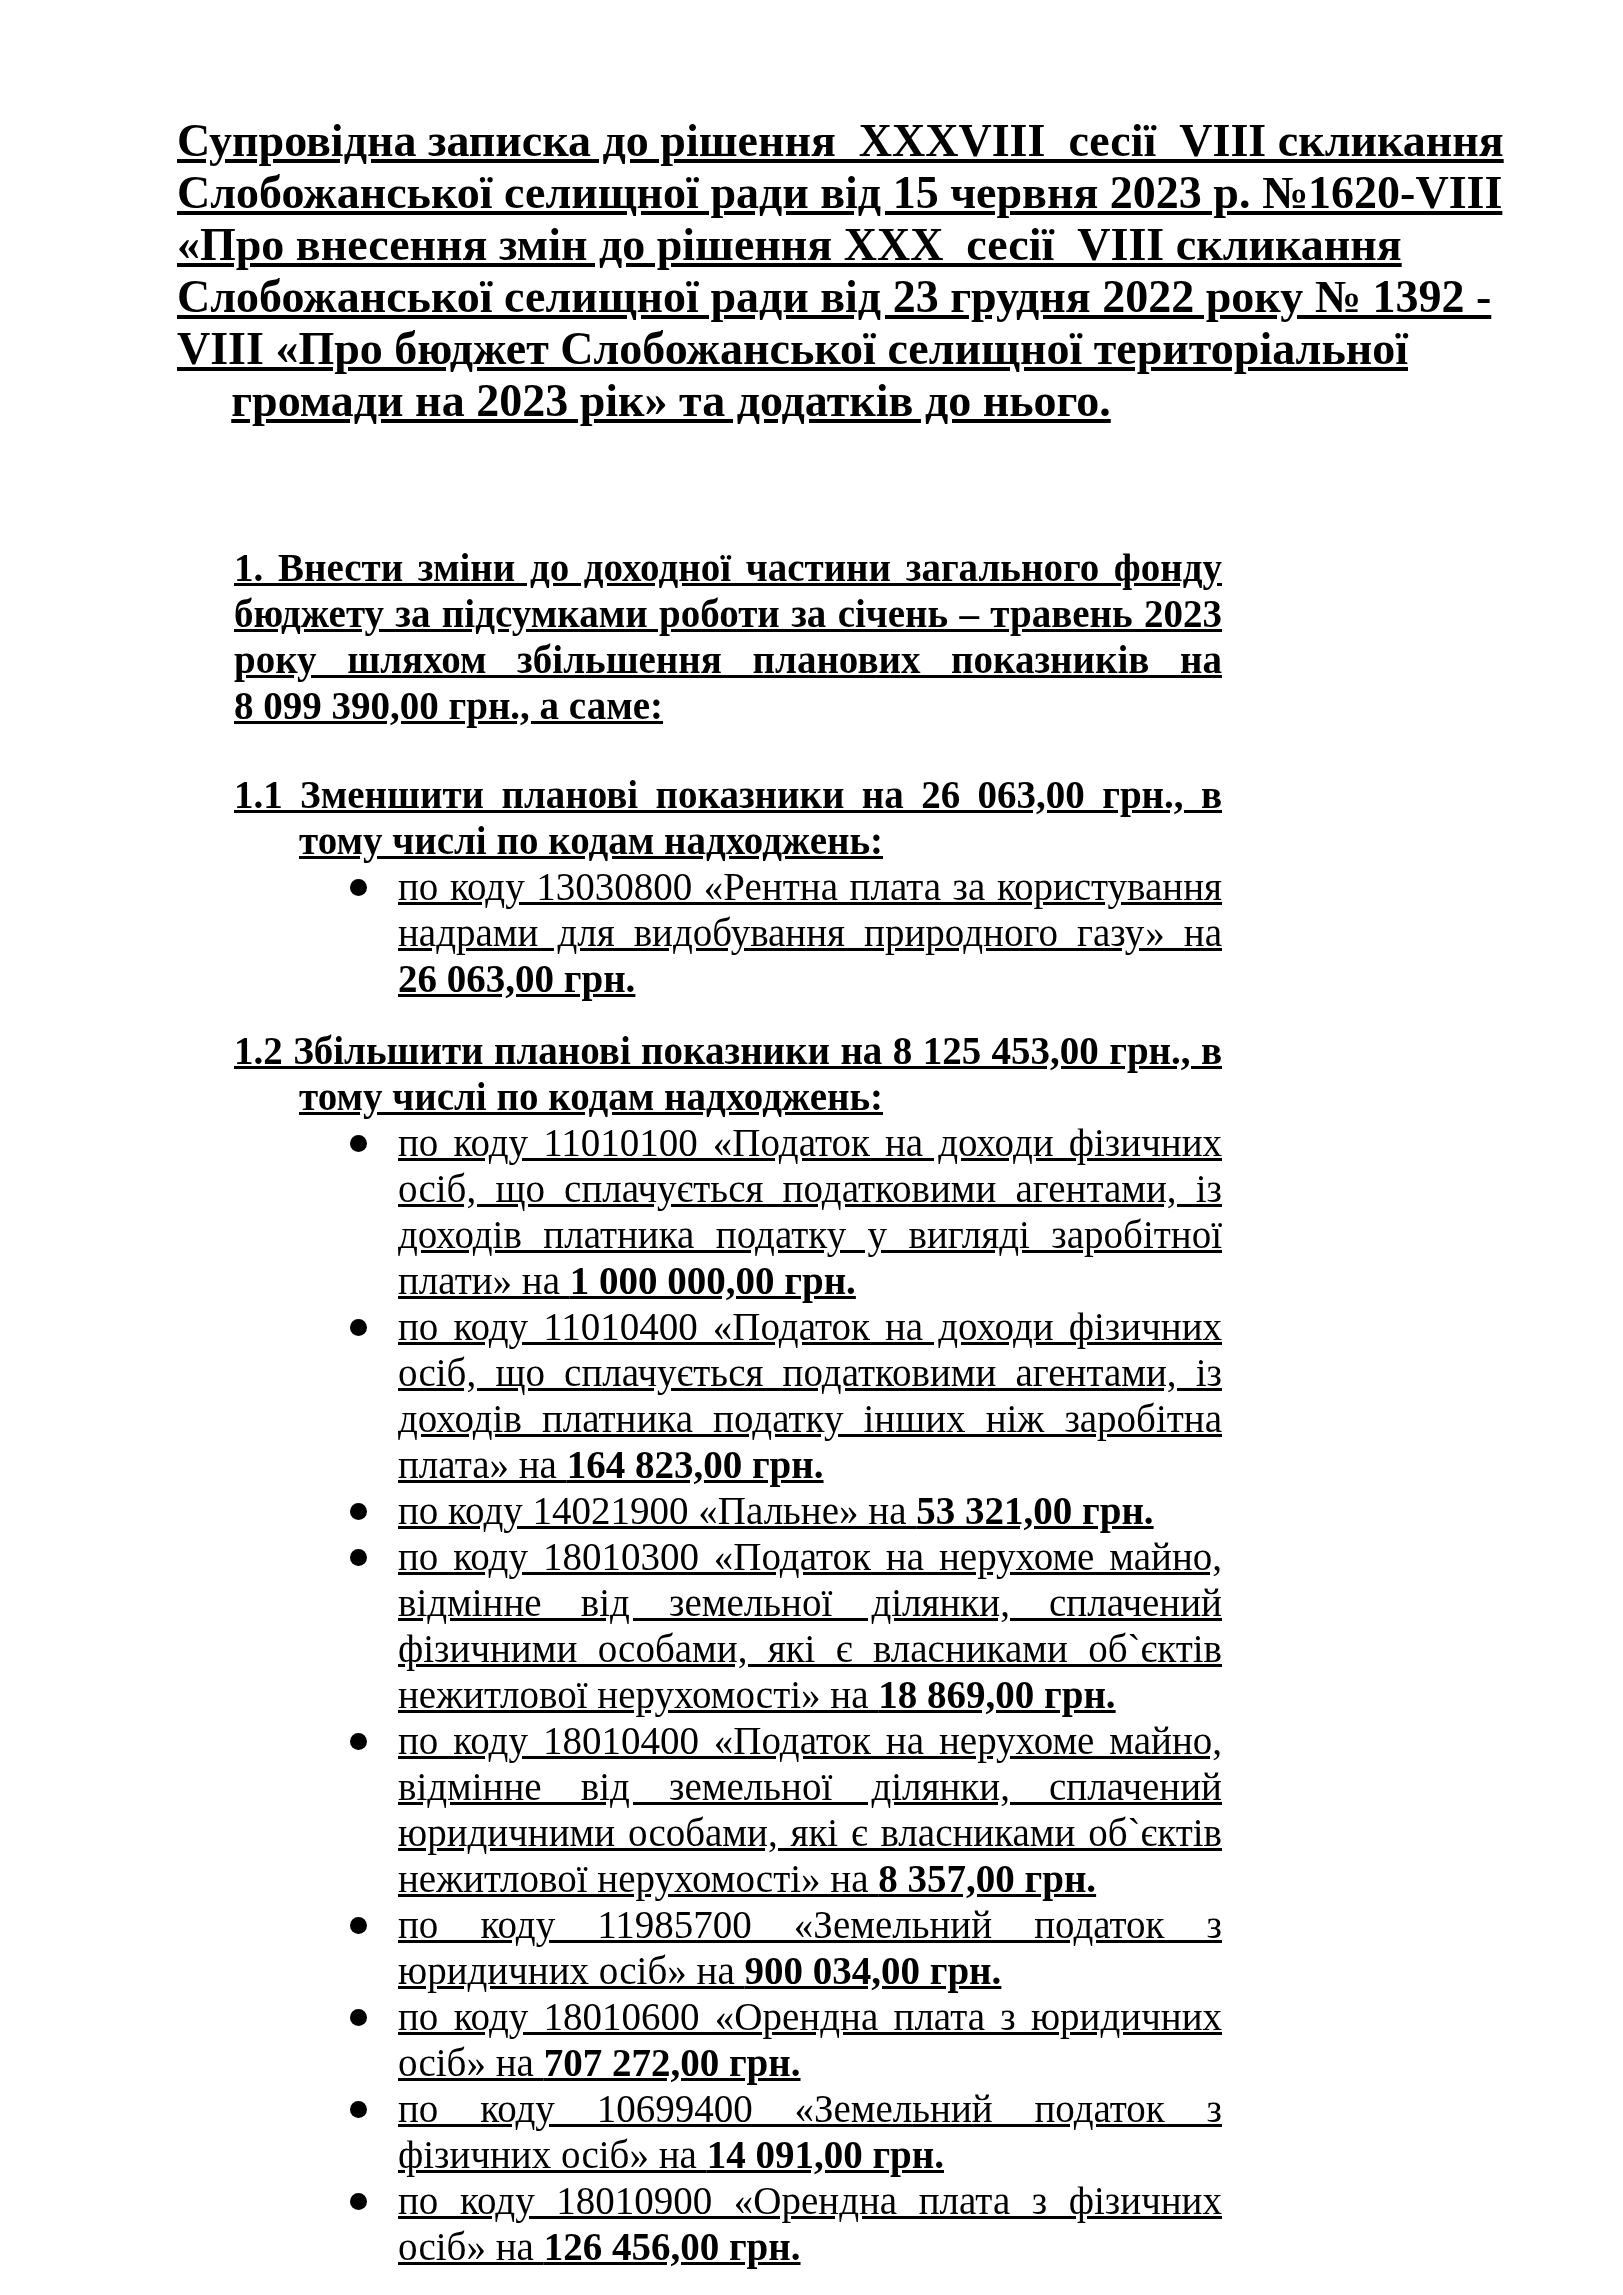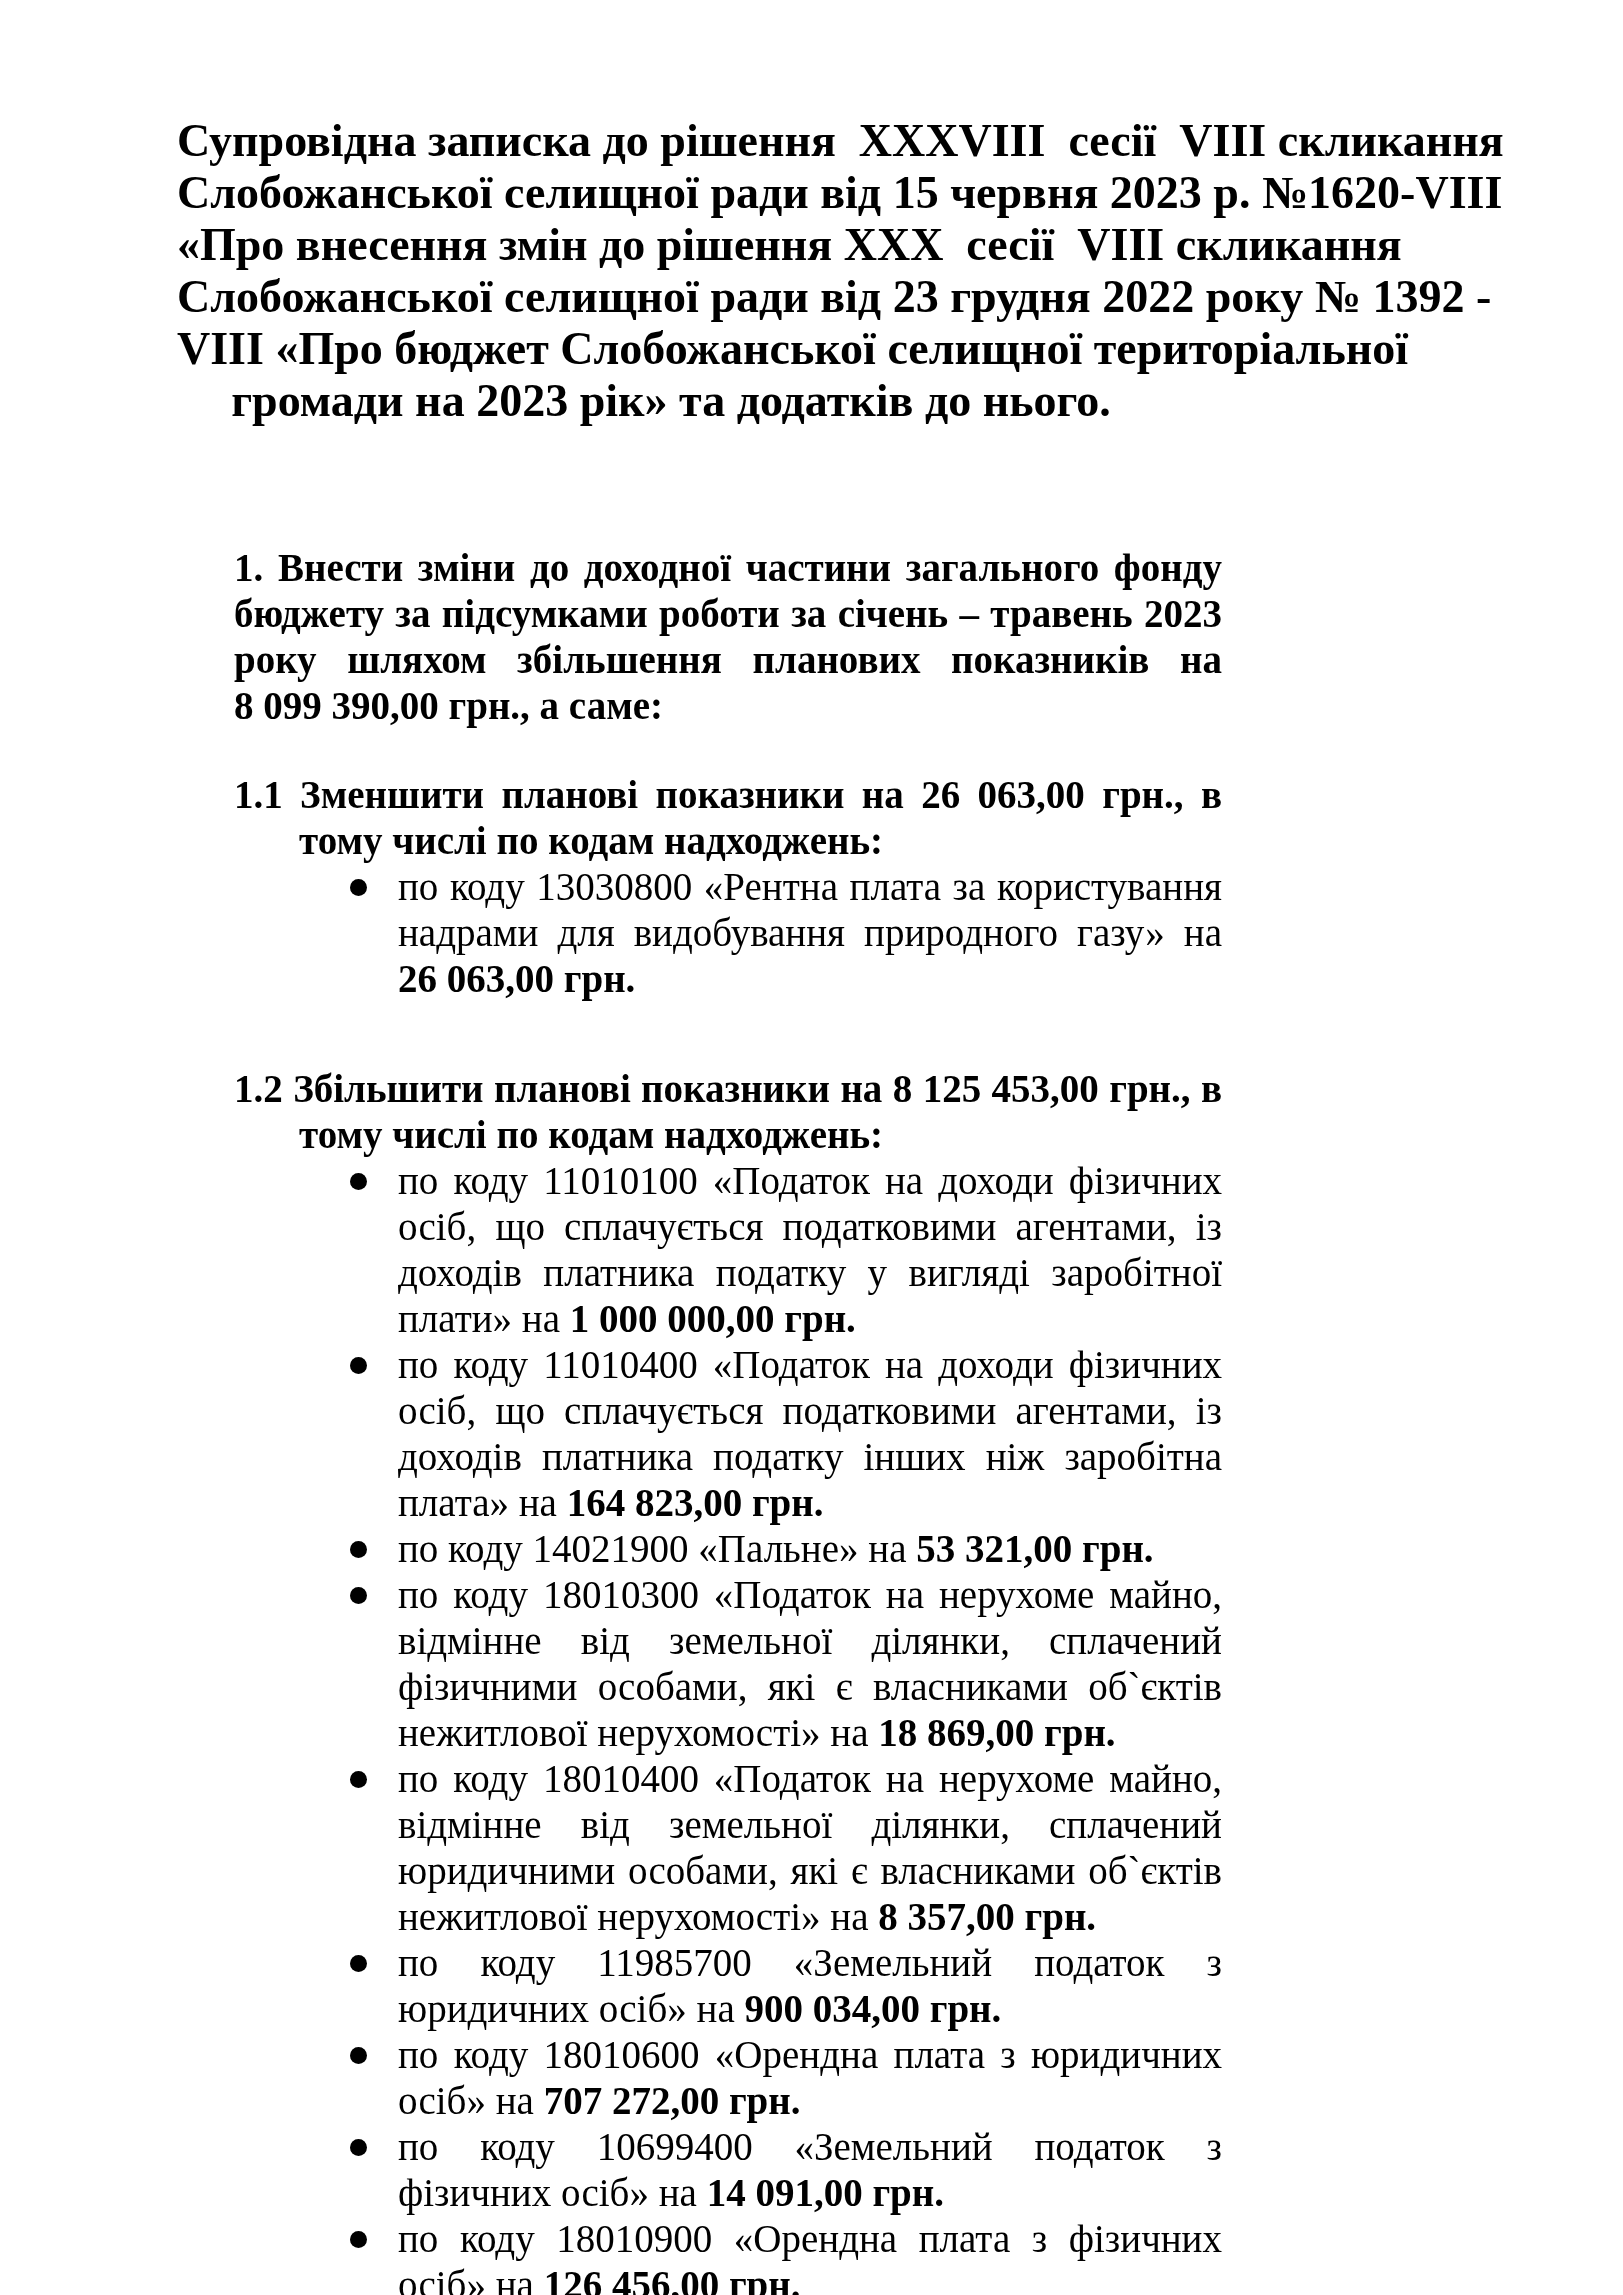--- a/index.html
+++ b/index.html
@@ -12,20 +12,21 @@
     width: 1623px;
     height: 2295px;
     font-family: "Liberation Serif", "DejaVu Serif", serif;
     color: #000000;
     overflow: hidden;
   }
   .page {
     width: 1319px;
     height: 2295px;
     padding: 115px 97px 0 234px;
+    text-decoration: underline;
   }
   
   .doc-title {
     font-size: 46px;
     font-weight: bold;
     line-height: 52px;
     text-align: center;
     margin-left: -57px;  
     margin-right: 57px;
   }
@@ -43,21 +44,21 @@
   .section-heading {
     margin: 43px 0 0 0;
     font-size: 39px;
     font-weight: bold;
     line-height: 46px;
     text-align: justify;
     padding-left: 65px;   
     text-indent: -65px;
   }
   .section-heading.second {
-    margin-top: 64px;
+    margin-top: 26px;
   }
   ul.bullets {
     list-style: none;
     margin: 0;
     padding: 0;
     font-size: 39px;
     line-height: 46px;
   }
   ul.bullets li {
     position: relative;

